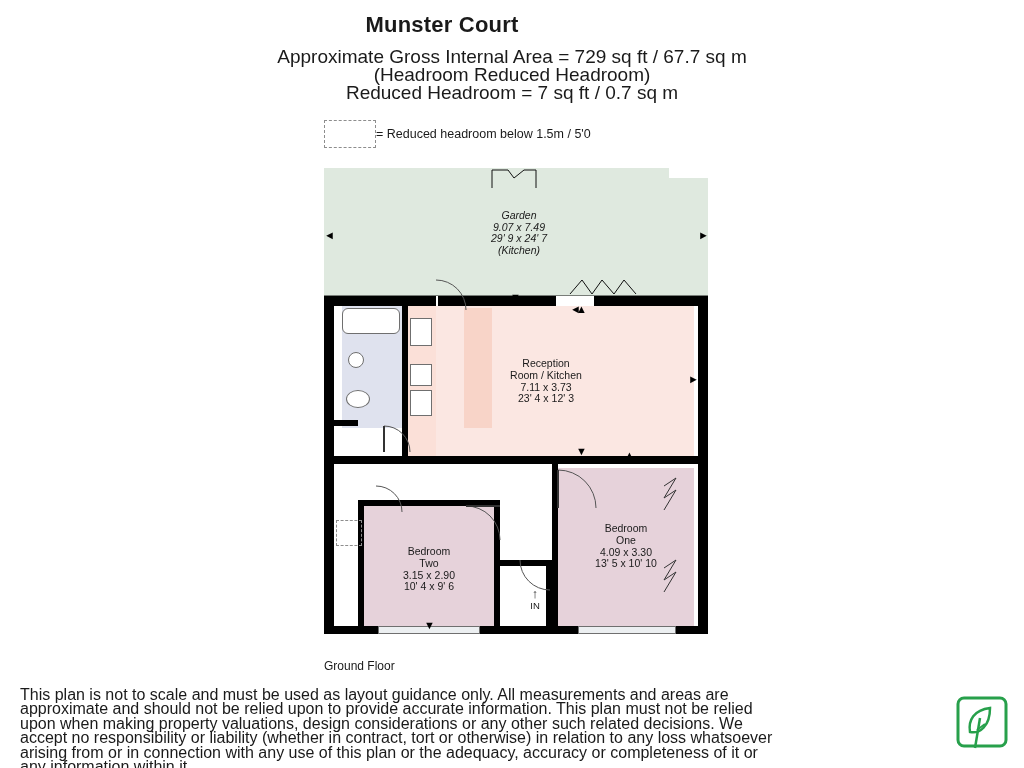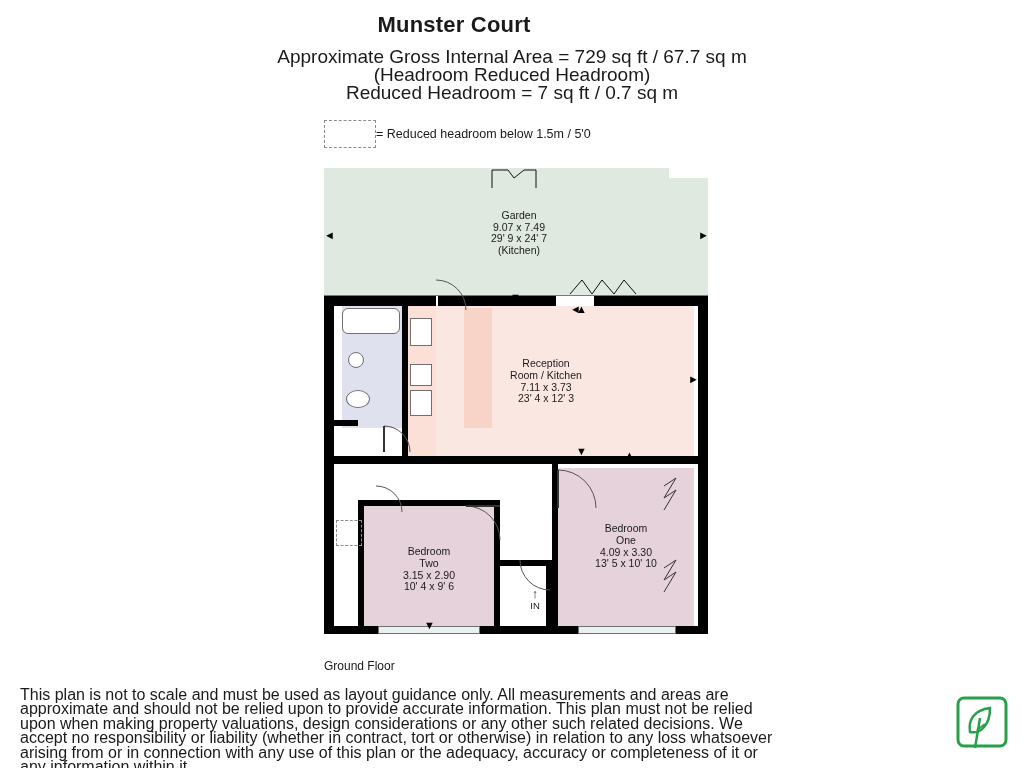--- a/index.html
+++ b/index.html
@@ -17,21 +17,20 @@
   }
   .title {
     position: absolute;
     top: 12px;
     left: 0;
     width: 884px;
     text-align: center;
     font-size: 22px;
     font-weight: bold;
     letter-spacing: 0.2px;
-    margin-left: 12px;
   }
   .subtitle {
     position: absolute;
     top: 48px;
     left: 0;
     width: 1024px;
     text-align: center;
     font-size: 19px;
     line-height: 18px;
   }
@@ -82,20 +81,21 @@
   }
   .garden-label {
     position: absolute;
     left: 120px;
     top: 42px;
     width: 150px;
     text-align: center;
     font-size: 10.5px;
     line-height: 11.6px;
     color: #1a1a1a;
+    font-style: italic;
   }
 
   
   .wall {
     position: absolute;
     background: #000000;
   }
 
   
   .room-reception {

